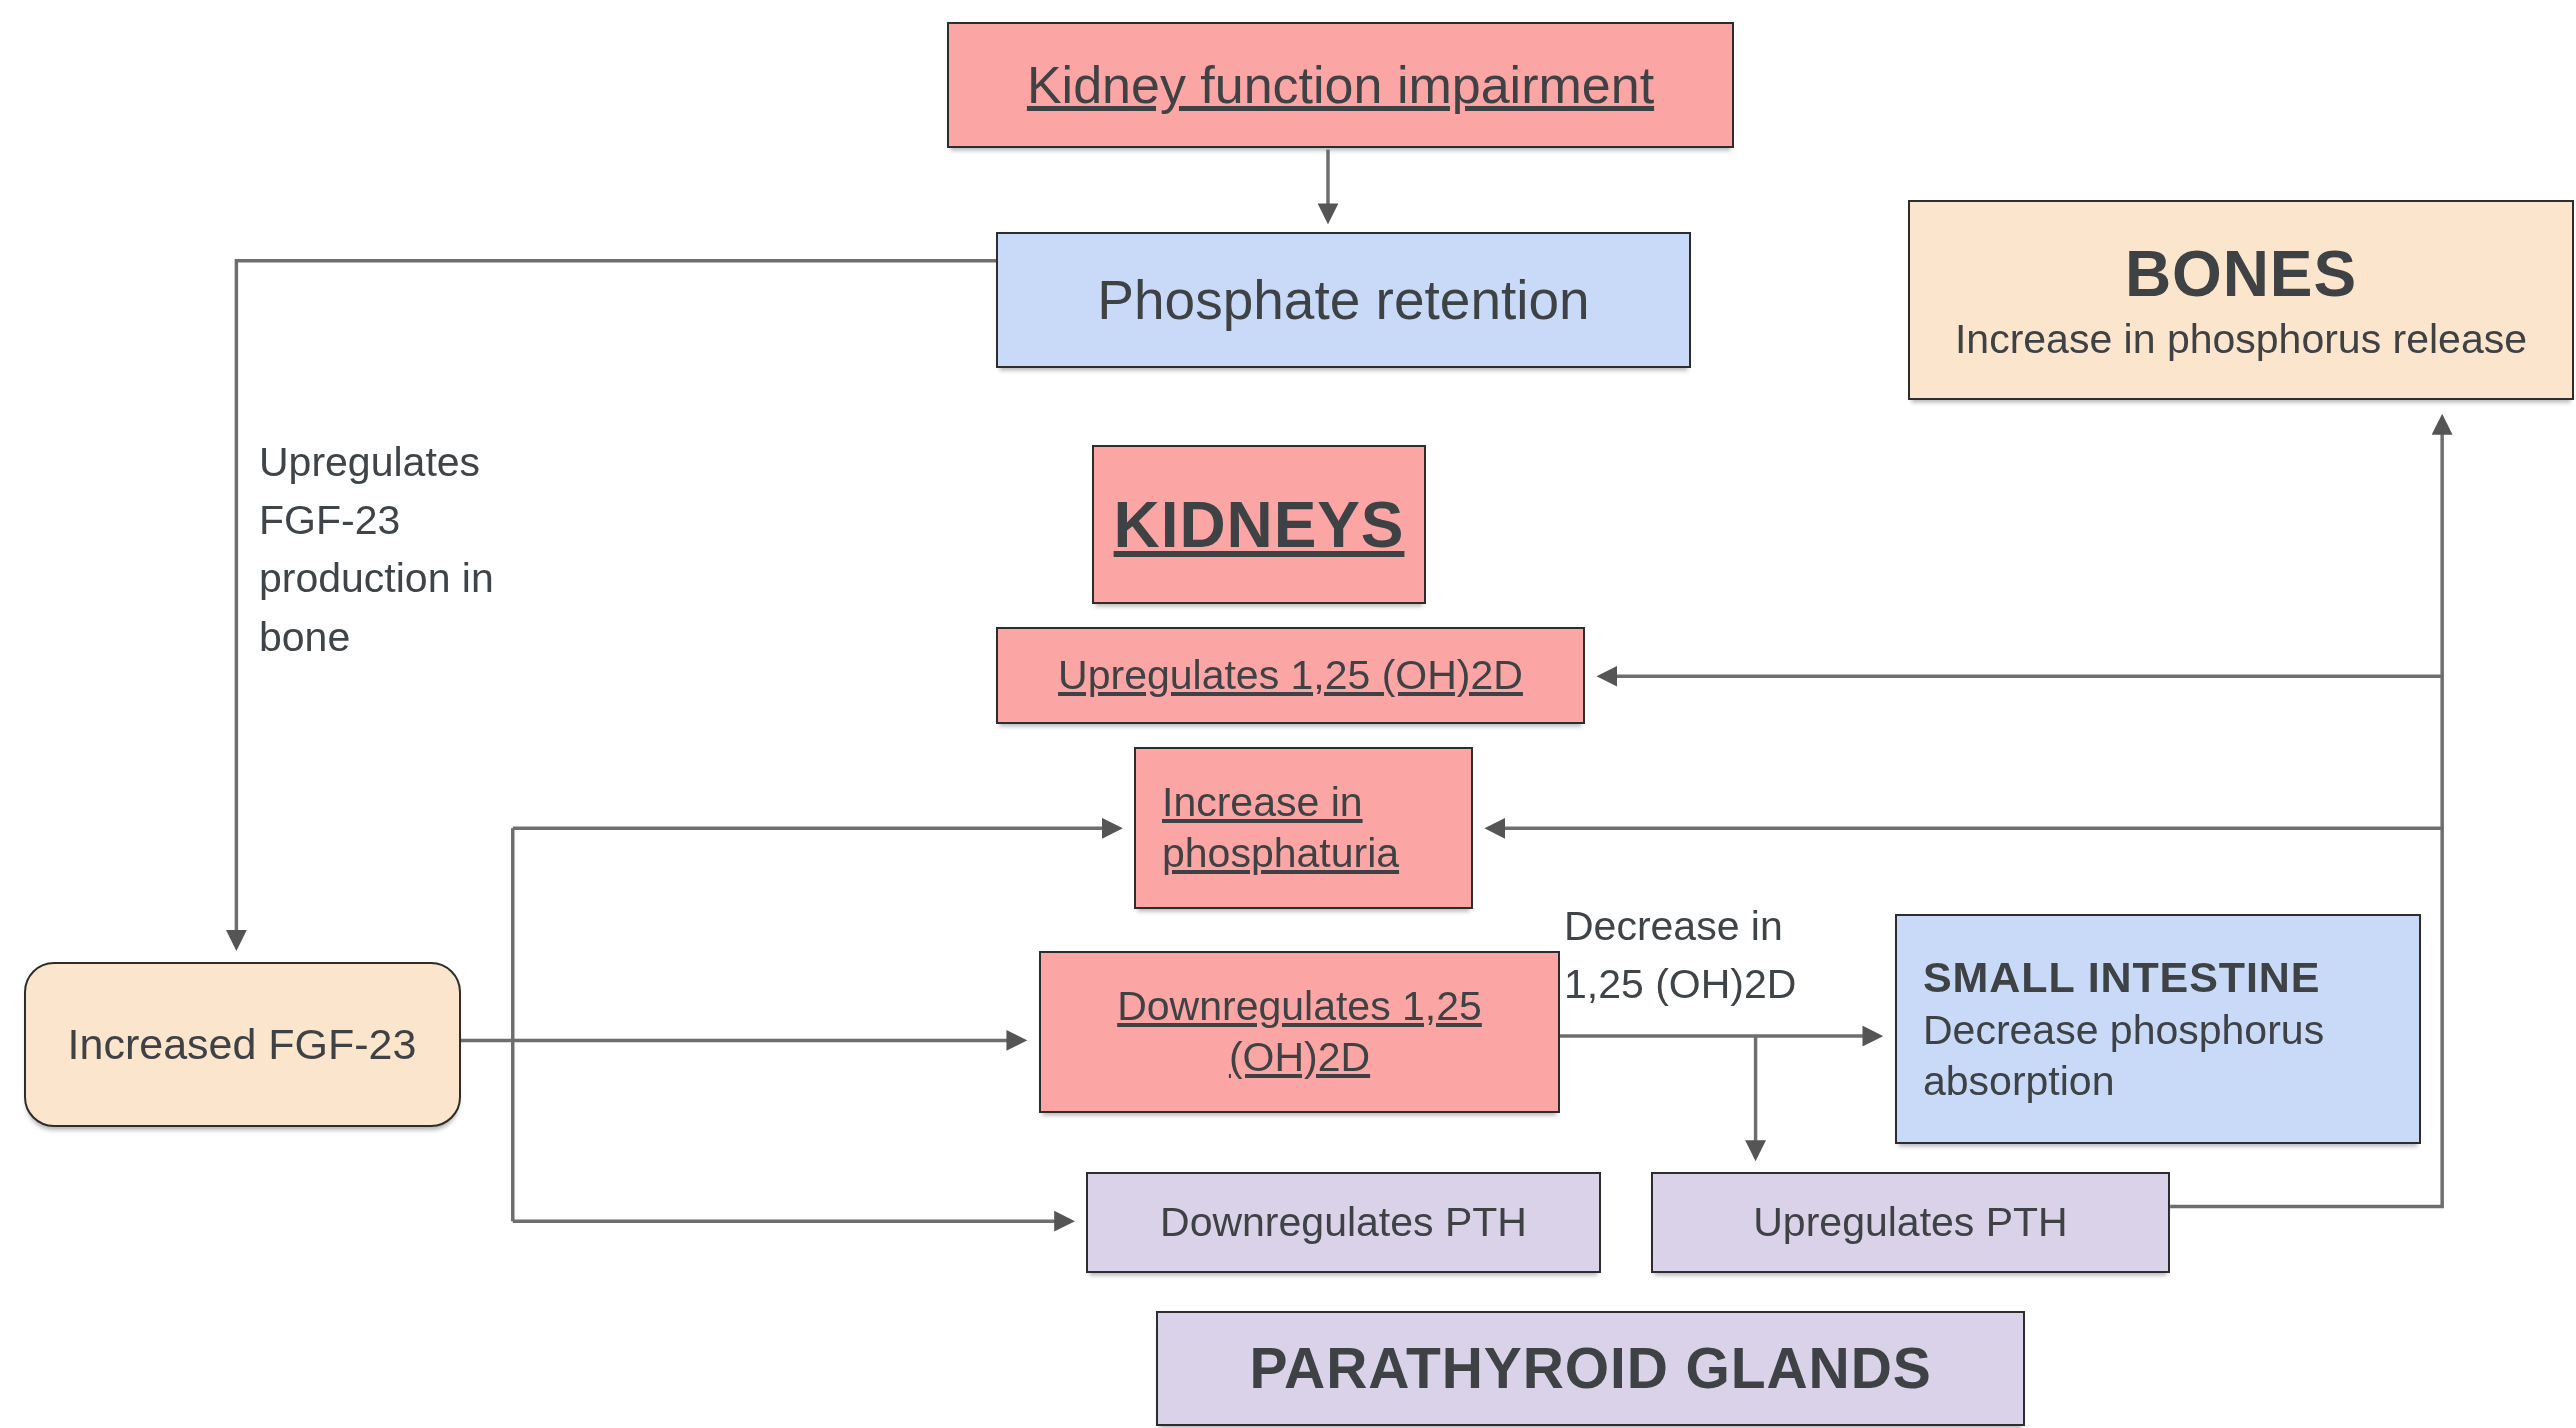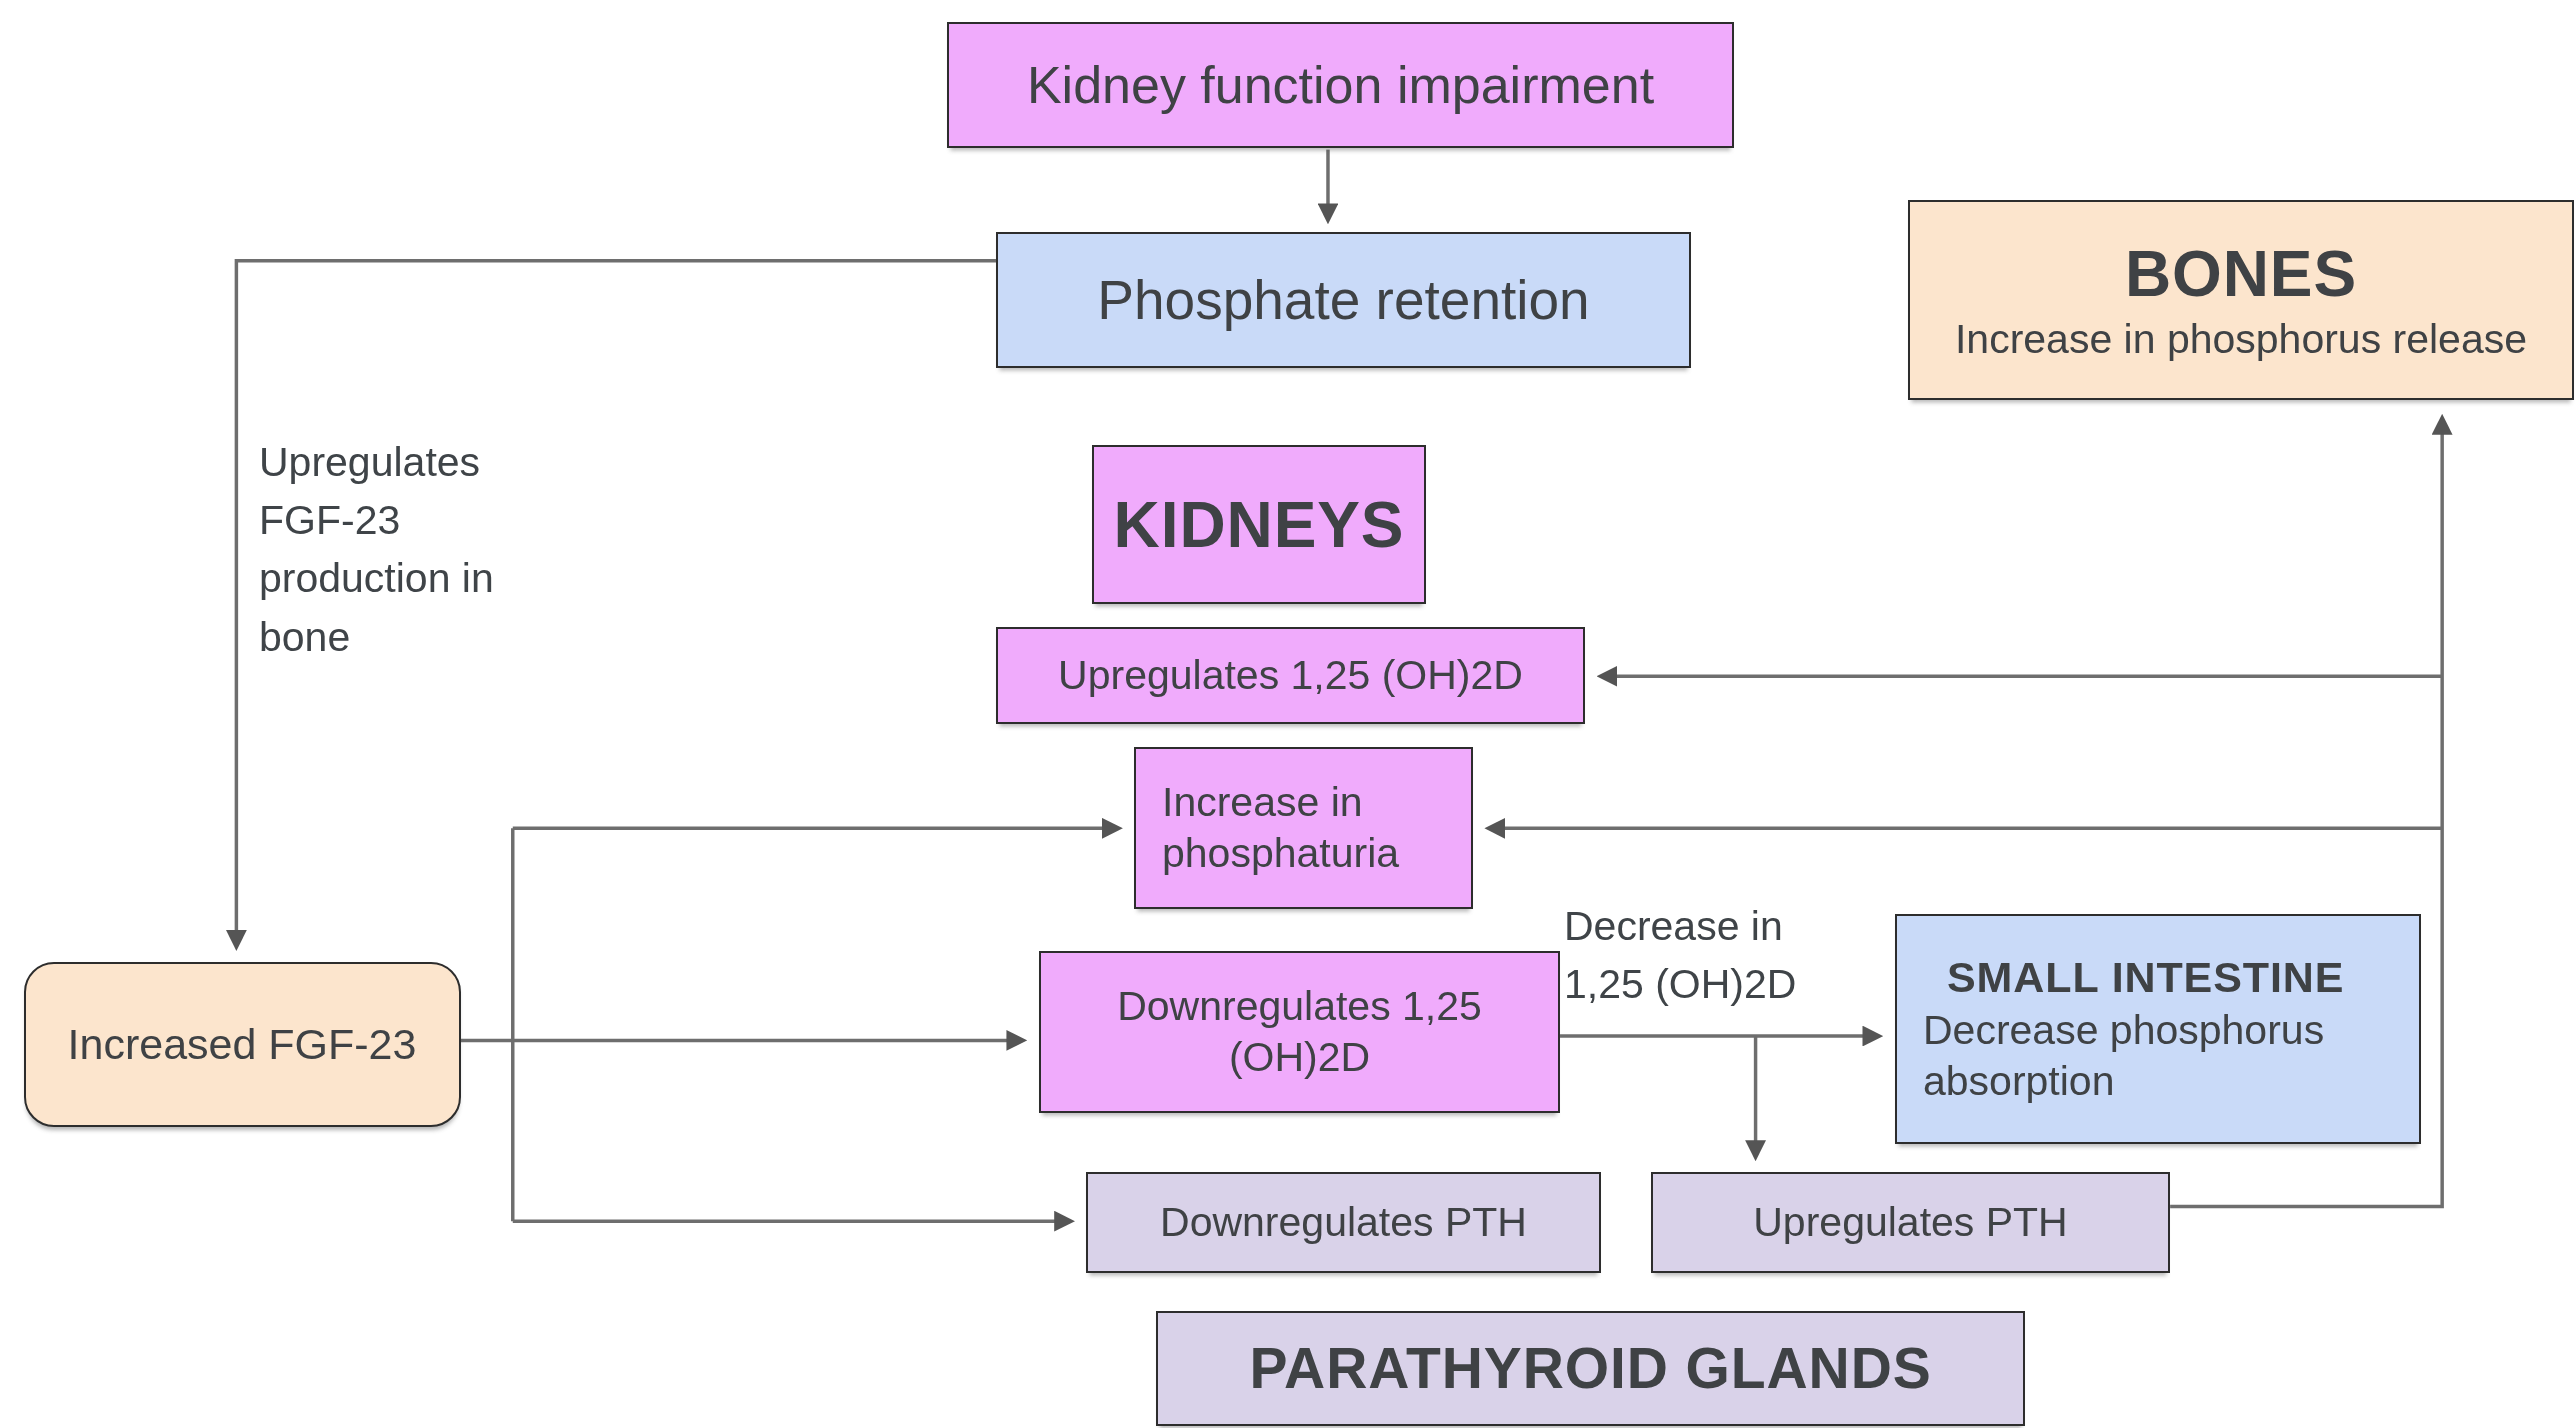--- a/index.html
+++ b/index.html
@@ -17,21 +17,21 @@
     box-sizing:border-box;
     border:2.6px solid #2d2d2d;
     display:flex;
     flex-direction:column;
     justify-content:center;
     text-align:center;
     color:#3f4245;
     box-shadow:0 5.2px 4.3px -2.6px rgba(90,90,90,0.45);
     line-height:1.25;
   }
-  .c-green {background:#f0abfc;}
+  .c-green {background:#fca5a5;text-decoration:underline;}
   .c-blue  {background:#c9daf8;}
   .c-peach {background:#fce5cd;}
   .c-purple{background:#d9d2e9;}
   .align-left{text-align:left;padding-left:26px;padding-right:8.7px;}
   .big-bold{font-weight:bold;letter-spacing:0.9px;}
   .edge-label{
     position:absolute;
     color:#3f4448;
     line-height:1.42;
   }
@@ -84,21 +84,21 @@
 
   <div class="node c-green align-left" style="left:1134px;top:747px;width:339px;height:162px;font-size:41px;">
     <span>Increase in phosphaturia</span>
   </div>
 
   <div class="node c-green" style="left:1039px;top:951px;width:521px;height:162px;font-size:41px;">
     <span class="inner-narrow">Downregulates 1,25 (OH)2D</span>
   </div>
 
   <div class="node c-blue align-left" style="left:1895px;top:914px;width:526px;height:230px;">
-    <span class="big-bold" style="font-size:43px;margin-left:24px;">SMALL INTESTINE</span>
+    <span class="big-bold" style="font-size:43px;">SMALL INTESTINE</span>
     <span style="font-size:41px;">Decrease phosphorus absorption</span>
   </div>
 
   <div class="node c-purple" style="left:1086px;top:1172px;width:515px;height:101px;font-size:41px;">
     <span>Downregulates PTH</span>
   </div>
 
   <div class="node c-purple big-bold" style="left:1156px;top:1311px;width:869px;height:115px;font-size:57px;">
     <span>PARATHYROID GLANDS</span>
   </div>

